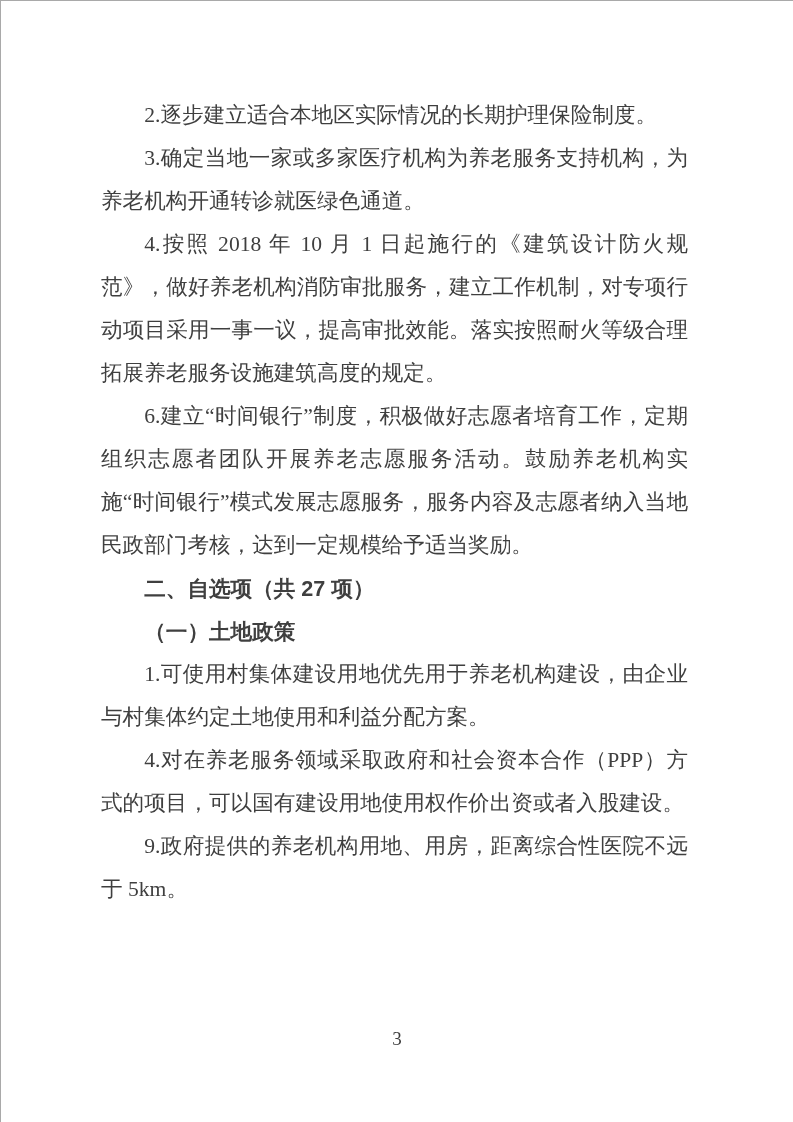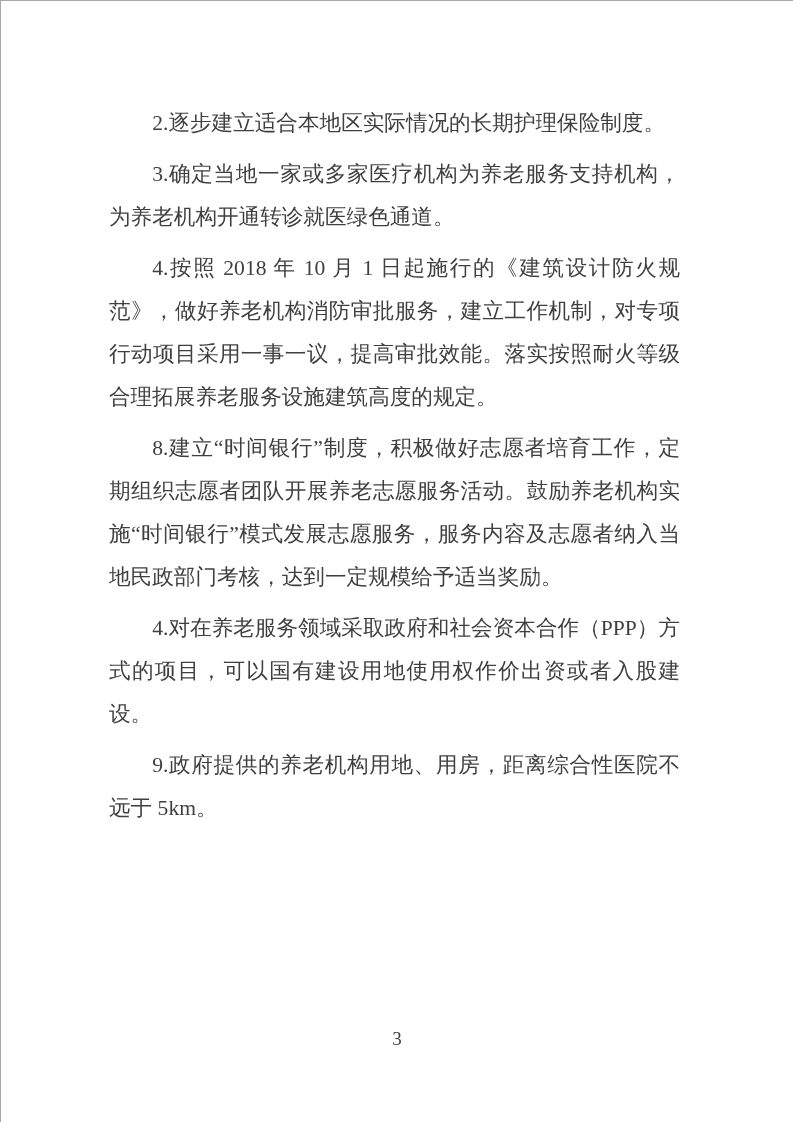--- a/index.html
+++ b/index.html
@@ -22,21 +22,21 @@
     border-left: 1px solid var(--edge-line, #a9a9a9);
     box-sizing: border-box;
   }
   .doc-content {
     position: absolute;
     left: 100px;
     top: 93px;
     width: 587px;
   }
   .para {
-    margin: 8px;
+    margin: 0;
     padding: 0;
     text-indent: 2em;
     text-align: justify;
     text-justify: inter-ideograph;
     color: var(--text-color, #3f3f3f);
   }
   .para.body {
     font: 21.6px/43px "Liberation Serif", "DejaVu Serif", serif;
   }
   .para.heading {
@@ -55,20 +55,23 @@
   }
 </style>
 </head>
 <body>
 
 <div class="page">
   <div class="doc-content" id="doc-content">
       <p class="para body">2.逐步建立适合本地区实际情况的长期护理保险制度。</p>
       <p class="para body">3.确定当地一家或多家医疗机构为养老服务支持机构，为养老机构开通转诊就医绿色通道。</p>
       <p class="para body">4.按照 2018 年 10 月 1 日起施行的《建筑设计防火规范》，做好养老机构消防审批服务，建立工作机制，对专项行动项目采用一事一议，提高审批效能。落实按照耐火等级合理拓展养老服务设施建筑高度的规定。</p>
-      <p class="para body">8.建立“时间银行”制度，积极做好志愿者培育工作，定期组织志愿者团队开展养老志愿服务活动。鼓励养老机构实施“时间银行”模式发展志愿服务，服务内容及志愿者纳入当地民政部门考核，达到一定规模给予适当奖励。</p>
+      <p class="para body">6.建立“时间银行”制度，积极做好志愿者培育工作，定期组织志愿者团队开展养老志愿服务活动。鼓励养老机构实施“时间银行”模式发展志愿服务，服务内容及志愿者纳入当地民政部门考核，达到一定规模给予适当奖励。</p>
+      <p class="para heading">二、自选项（共 27 项）</p>
+      <p class="para heading">（一）土地政策</p>
+      <p class="para body">1.可使用村集体建设用地优先用于养老机构建设，由企业与村集体约定土地使用和利益分配方案。</p>
       <p class="para body">4.对在养老服务领域采取政府和社会资本合作（PPP）方式的项目，可以国有建设用地使用权作价出资或者入股建设。</p>
       <p class="para body">9.政府提供的养老机构用地、用房，距离综合性医院不远于 5km。</p>
     </div>
   <div class="page-footer">
     <span class="page-number">3</span>
   </div>
 </div>
 
 </body></html>

